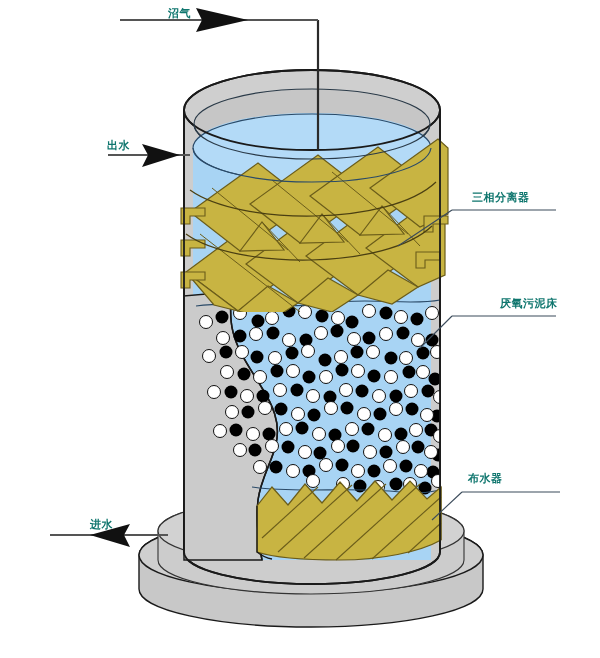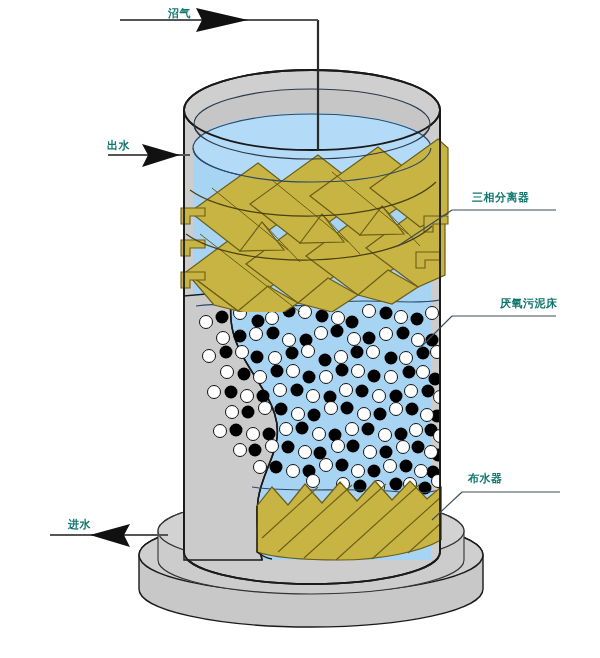--- a/index.html
+++ b/index.html
@@ -32,21 +32,21 @@
     font-family: "DejaVu Sans", "Liberation Sans", sans-serif;
     font-size: 11px;
     font-weight: 700;
     color: #0f766e;
     white-space: nowrap;
     letter-spacing: 0.5px;
     line-height: 1;
   }
   #lbl-biogas   { left: 168px; top: 8px; }
   #lbl-effluent { left: 107px; top: 140px; }
-  #lbl-influent { left: 68px;  top: 519px; }
+  #lbl-influent { left: 90px;  top: 519px; }
   #lbl-separator{ left: 472px; top: 192px; }
   #lbl-sludgebed{ left: 458px; top: 298px; margin-left: 42px; }
   #lbl-distrib  { left: 468px; top: 473px; text-align: center; }
 </style>
 </head>
 <body>
 
 <div id="stage">
 
   <svg id="diagram" viewBox="0 0 600 658" xmlns="http://www.w3.org/2000/svg">

